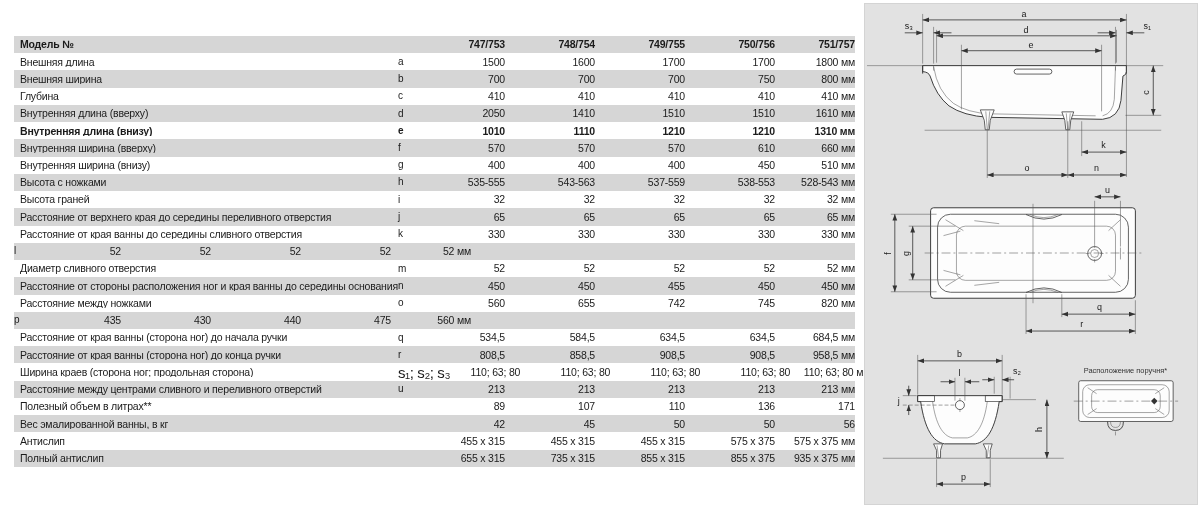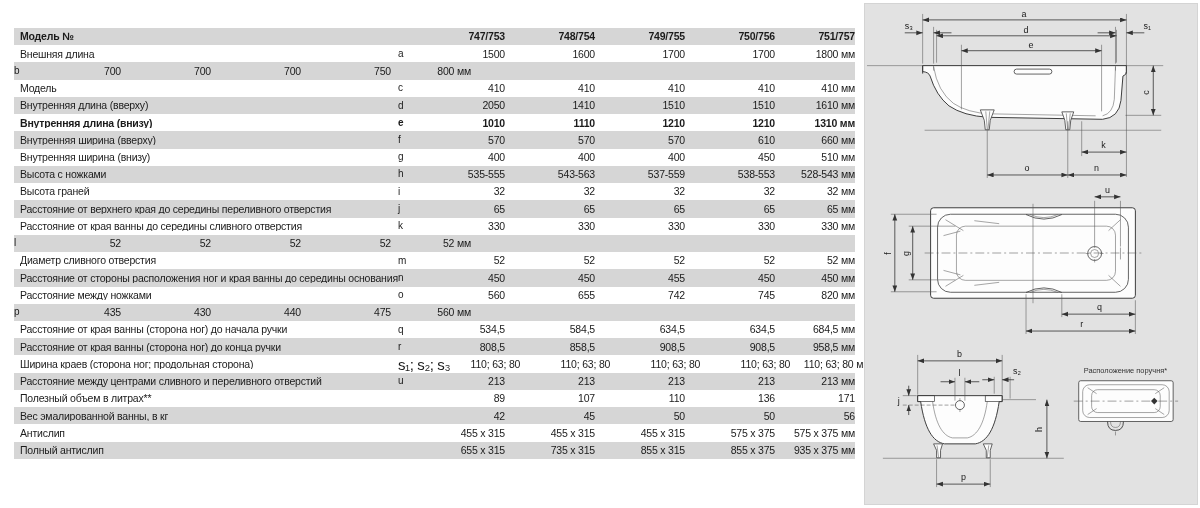--- a/index.html
+++ b/index.html
@@ -1,20 +1,20 @@
 <!DOCTYPE html>
 <html><head>
 <meta charset="utf-8">
 <style>
   html,body{margin:0;padding:0;background:#ffffff;}
   body{font-family:"Liberation Sans","DejaVu Sans",sans-serif;-webkit-font-smoothing:antialiased;}
   .stage{position:relative;width:1200px;height:508px;background:#ffffff;overflow:hidden;}
 
   
-  .spec-table{position:absolute;left:14px;top:28px;width:841px;}
+  .spec-table{position:absolute;left:14px;top:36px;width:841px;}
   .trow{display:flex;height:17.24px;align-items:center;font-size:10.5px;
         letter-spacing:-0.2px;color:#1b1b1b;line-height:1;}
   .trow.gray{background:#d6d6d6;}
   .trow.bold{font-weight:bold;}
   .cell{box-sizing:border-box;white-space:nowrap;}
   .cell.label{flex:0 0 384px;padding-left:6px;overflow:hidden;}
   .cell.letter{flex:0 0 37px;text-align:left;font-size:10px;}
   .cell.letter.small{font-size:15px;letter-spacing:-0.4px;}
   .cell.v{text-align:right;}
   .cell.v0{flex:0 0 70px;}
@@ -56,29 +56,30 @@
       <div class="trow">
         <div class="cell label">Внешняя длина</div>
         <div class="cell letter">a</div>
         <div class="cell v v0">1500</div>
         <div class="cell v v1">1600</div>
         <div class="cell v v2">1700</div>
         <div class="cell v v3">1700</div>
         <div class="cell v v4">1800 мм</div>
       </div>
       <div class="trow gray">
+        <div class="cell label">Внешняя ширина</div>
         <div class="cell letter">b</div>
         <div class="cell v v0">700</div>
         <div class="cell v v1">700</div>
         <div class="cell v v2">700</div>
         <div class="cell v v3">750</div>
         <div class="cell v v4">800 мм</div>
       </div>
       <div class="trow">
-        <div class="cell label">Модель</div>
+        <div class="cell label">Глубина</div>
         <div class="cell letter">c</div>
         <div class="cell v v0">410</div>
         <div class="cell v v1">410</div>
         <div class="cell v v2">410</div>
         <div class="cell v v3">410</div>
         <div class="cell v v4">410 мм</div>
       </div>
       <div class="trow gray">
         <div class="cell label">Внутренняя длина (вверху)</div>
         <div class="cell letter">d</div>

